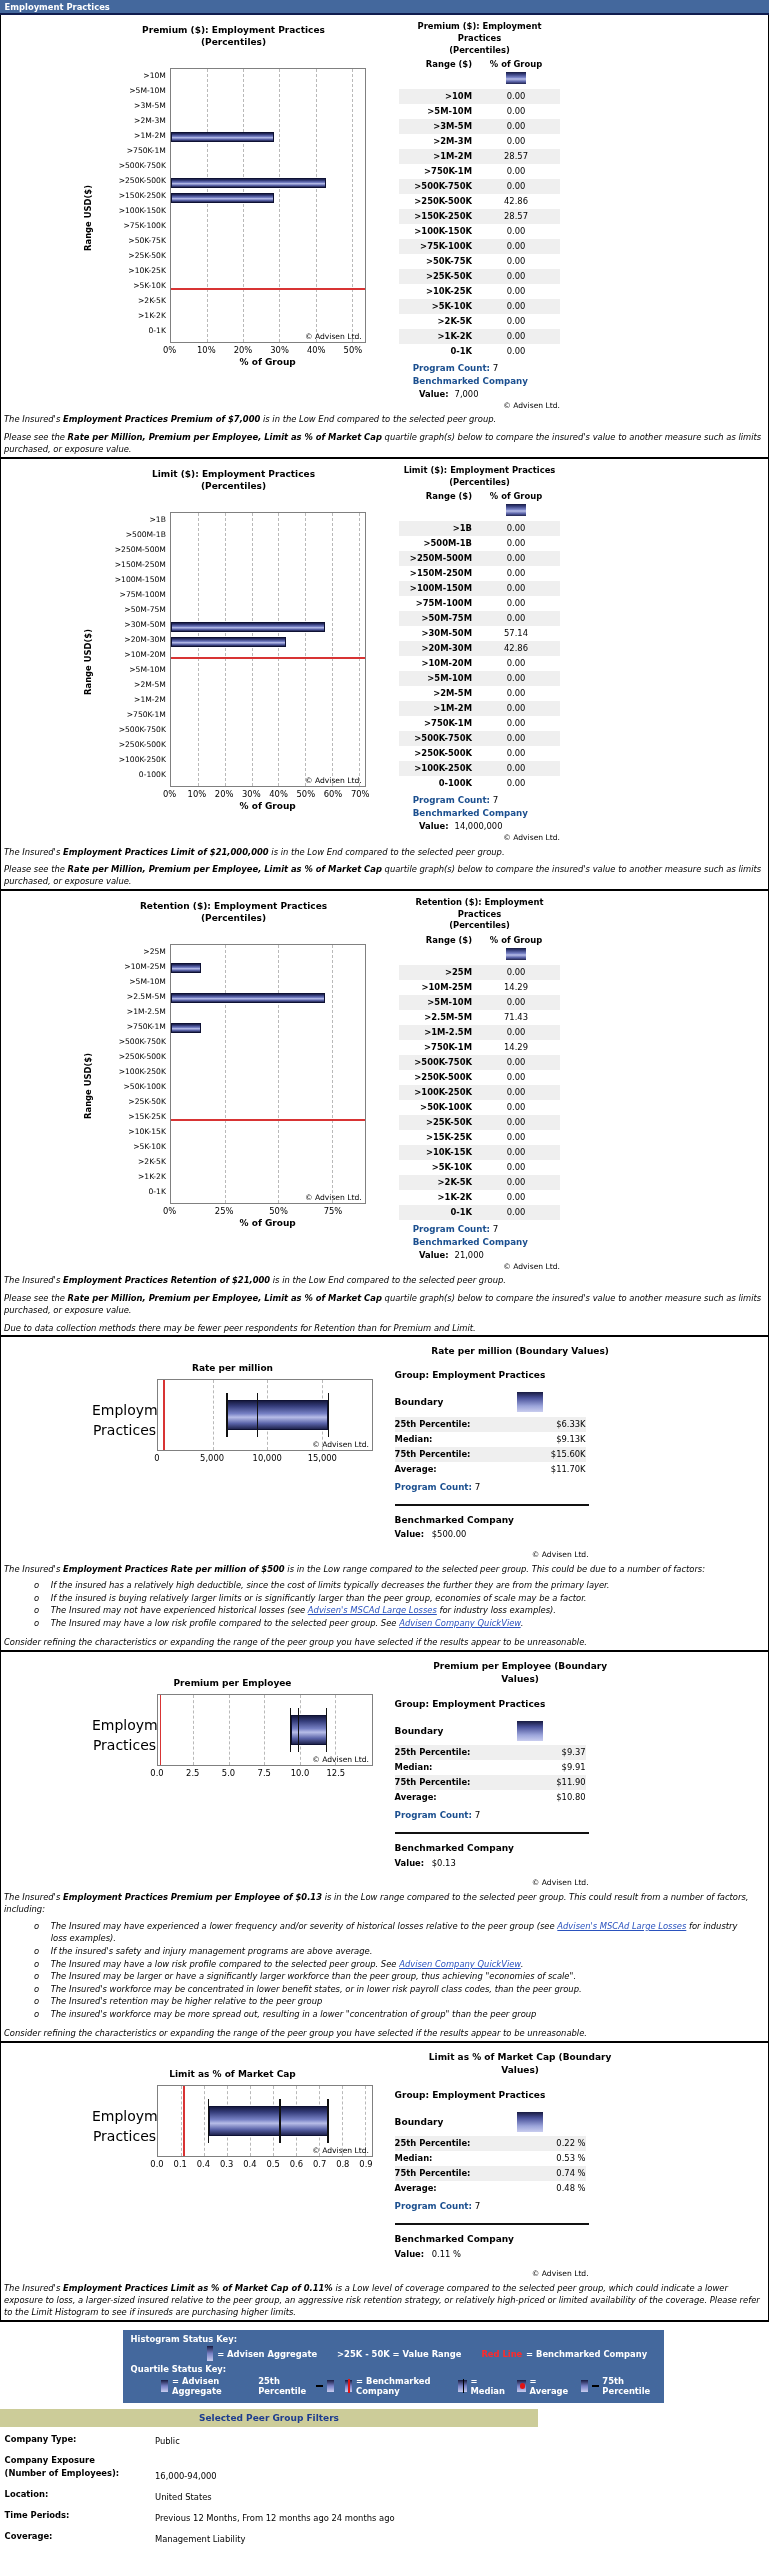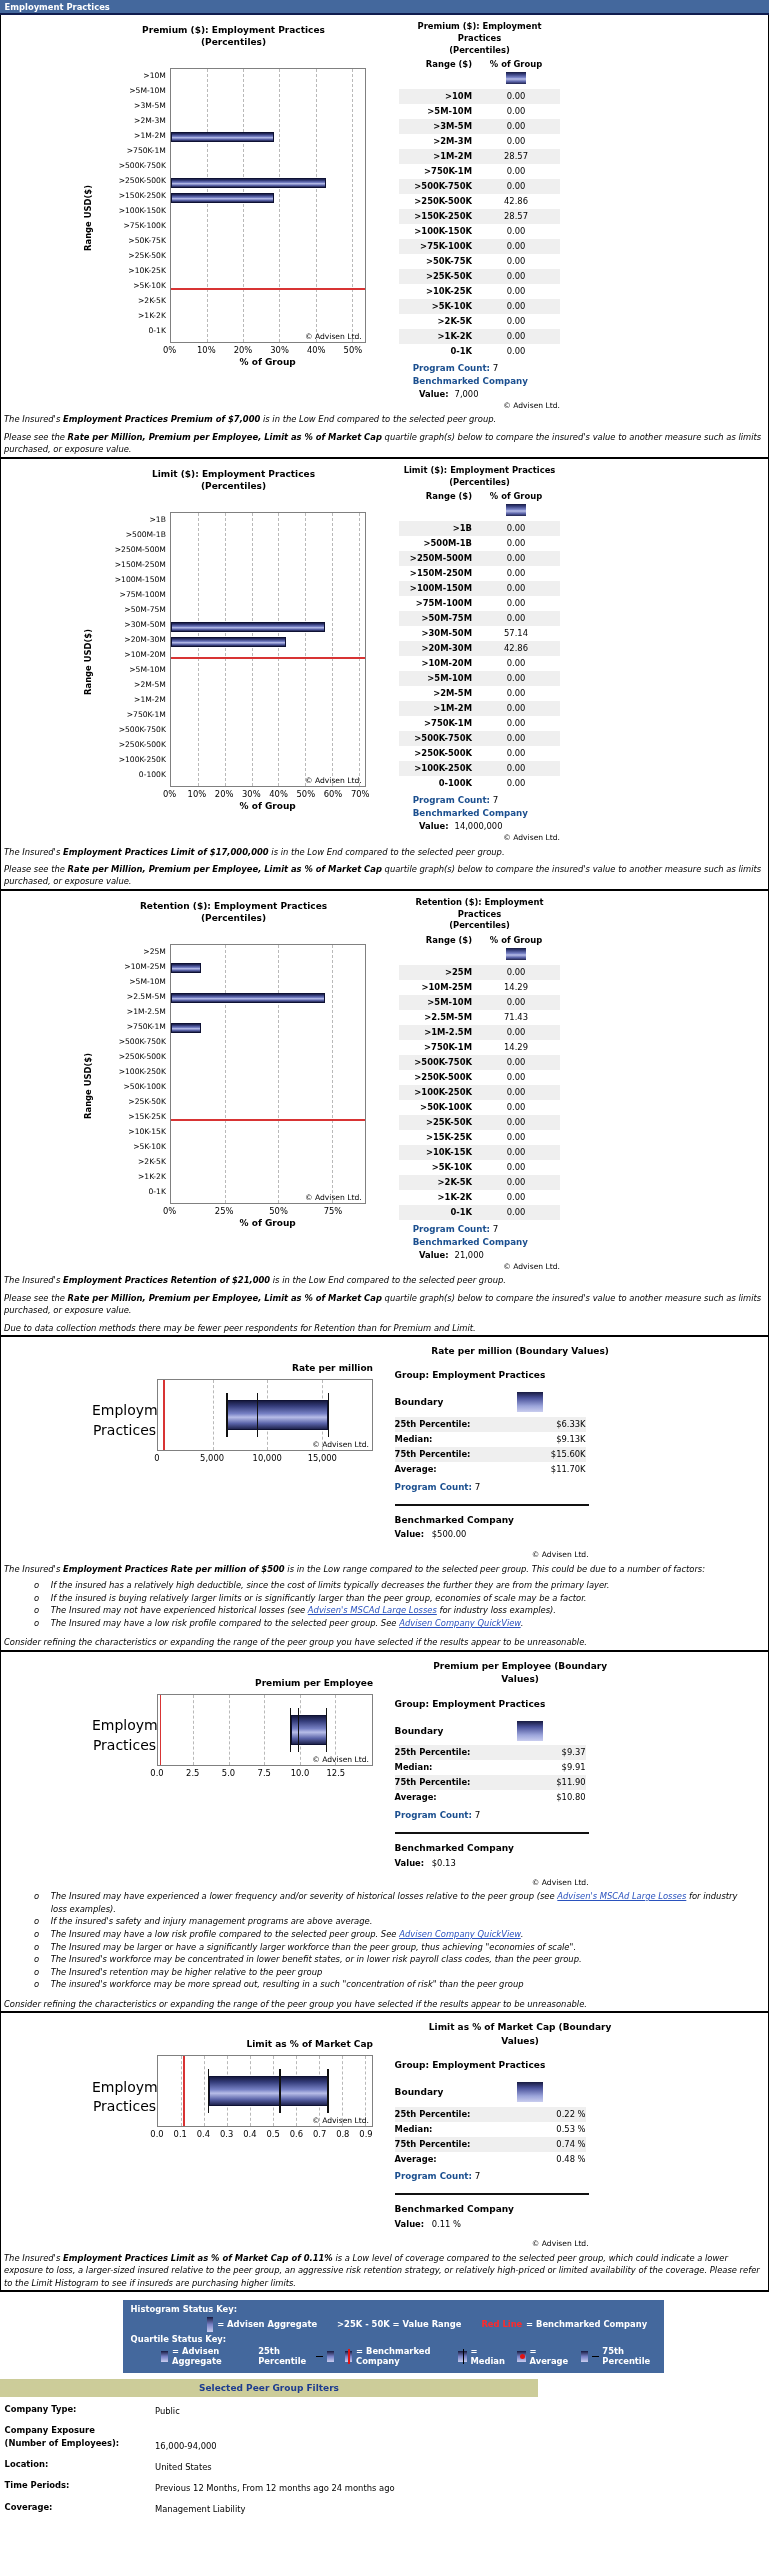--- a/index.html
+++ b/index.html
@@ -51,21 +51,21 @@
   .note{font-style:italic;font-size:8.4px;line-height:1.45;padding:3.8px 6px 1.5px 3px;}
   .note b{font-weight:bold;}
   .bullets{padding:3px 23px 3px 33px;font-style:italic;}
   .bullet{display:flex;line-height:1.5;}
   .bullet .bmark{width:16.7px;flex:none;}
   .link{color:#2A52BE;text-decoration:underline;cursor:pointer;}
 
   
   .bsec{display:flex;}
   .bleft{width:386px;padding-left:91px;padding-top:26px;box-sizing:border-box;}
-  .box-title{width:281px;text-align:right;font-weight:bold;font-size:9px;margin-bottom:6px;}
+  .box-title{width:281px;text-align:center;font-weight:bold;font-size:9px;margin-bottom:6px;}
   .box-body{display:flex;}
   .box-cat{width:65px;font-size:14px;text-align:center;display:flex;flex-direction:column;justify-content:center;white-space:pre-line;line-height:1.4;}
   .box-plotcol{width:216px;}
   .box-plot{position:relative;height:70px;border:0.8px solid #808080;background:#fff;}
   .redline-v{position:absolute;top:0;bottom:0;width:1.5px;background:#D83434;}
   .qbox{position:absolute;top:20px;height:30px;border:0.8px solid #0E1133;box-sizing:border-box;
         background:linear-gradient(180deg,#171A40 0%,#343C7A 18%,#7680C4 45%,#B7BDE8 58%,#5A63A8 80%,#20244E 100%);}
   .qcap{position:absolute;top:13px;height:44px;width:1.5px;background:#111;}
   .box-xaxis{position:relative;height:11.4px;font-size:8.4px;}
 
@@ -406,21 +406,21 @@
             </div>
             <div class="pcline"><span class="bluebold">Program Count:</span><span> 7</span></div>
             <div class="bcline bluebold">Benchmarked Company</div>
             <div class="valline"><b>Value:</b><span>14,000,000</span></div>
             <div class="tblcopy">© Advisen Ltd.</div>
           </div>
         </div>
       </div>
     </div>
   <div>
-      <div class="note"><span>The Insured's </span><b>Employment Practices Limit of $17,000,000</b><span> is in the Low End compared to the selected peer group.</span></div>
+      <div class="note"><span>The Insured's </span><b>Employment Practices Limit of $21,000,000</b><span> is in the Low End compared to the selected peer group.</span></div>
       <div class="note"><span>Please see the </span><b>Rate per Million, Premium per Employee, Limit as % of Market Cap</b><span> quartile graph(s) below to compare the insured's value to another measure such as limits purchased, or exposure value.</span></div>
     </div>
   <div class="divider"></div>
   <div>
       <div class="hsec">
         <div class="histo-left">
           <div class="histo-title">Retention ($): Employment Practices
 (Percentiles)</div>
           <div class="histo-grid">
             <div class="histo-ylab">
@@ -698,20 +698,21 @@
           </div>
           <div class="bpc"><span class="bluebold">Program Count:</span><span> 7</span></div>
           <div class="bhr"></div>
           <div class="bbc">Benchmarked Company</div>
           <div class="bval"><b>Value:</b><span>$0.13</span></div>
           <div class="bcopy">© Advisen Ltd.</div>
         </div>
       </div>
     </div>
   <div>
+      <div class="note"><span>The Insured's </span><b>Employment Practices Premium per Employee of $0.13</b><span> is in the Low range compared to the selected peer group. This could result from a number of factors, including:</span></div>
       <div class="bullets">
         <div class="bullet">
           <span class="bmark">o</span>
           <span><span>The Insured may have experienced a lower frequency and/or severity of historical losses relative to the peer group (see </span><a class="link" href="#">Advisen's MSCAd Large Losses</a><span> for industry loss examples).</span></span>
         </div>
         <div class="bullet">
           <span class="bmark">o</span>
           <span><span>If the insured's safety and injury management programs are above average.</span></span>
         </div>
         <div class="bullet">
@@ -725,21 +726,21 @@
         <div class="bullet">
           <span class="bmark">o</span>
           <span><span>The Insured's workforce may be concentrated in lower benefit states, or in lower risk payroll class codes, than the peer group.</span></span>
         </div>
         <div class="bullet">
           <span class="bmark">o</span>
           <span><span>The Insured's retention may be higher relative to the peer group</span></span>
         </div>
         <div class="bullet">
           <span class="bmark">o</span>
-          <span><span>The insured's workforce may be more spread out, resulting in a such "concentration of risk" than the peer group</span></span>
+          <span><span>The insured's workforce may be more spread out, resulting in a lower "concentration of group" than the peer group</span></span>
         </div>
       </div>
       <div class="note">Consider refining the characteristics or expanding the range of the peer group you have selected if the results appear to be unreasonable.</div>
     </div>
   <div class="divider"></div>
   <div>
       <div class="bsec">
         <div class="bleft">
           <div class="box-title">Limit as % of Market Cap</div>
           <div class="box-body">

